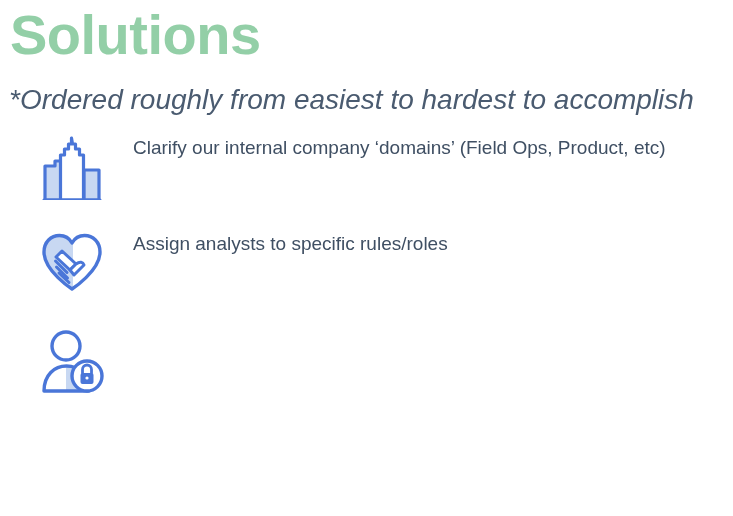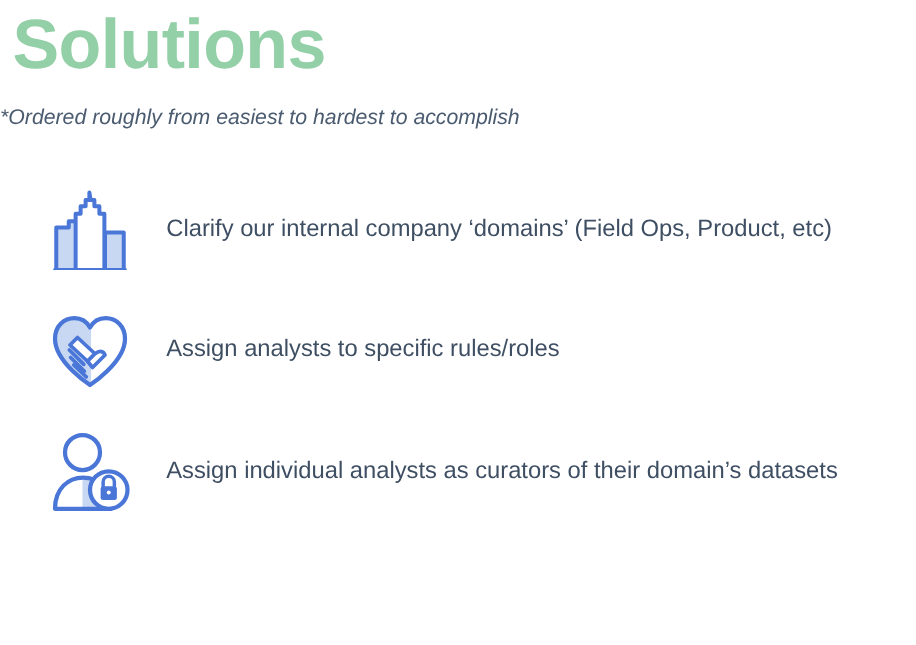--- a/index.html
+++ b/index.html
@@ -33,38 +33,39 @@
     line-height: 1.1;
     white-space: nowrap;
   }
 
   
   .subtitle {
     position: absolute;
     left: 0;
     right: 30px;
     top: 84px;
-    font-size: 17px;
+    text-align: center;
+    font-size: 28px;
     font-style: italic;
     color: #4a5b70;
     white-space: nowrap;
   }
 
   
   .list {
     position: absolute;
     left: 0;
     top: 136px;
     width: 733px;
   }
   .row {
     position: relative;
     height: 98px;
     display: flex;
-    align-items: center;
+    align-items: flex-start;
   }
   .icon-cell {
     width: 133px;
     min-width: 133px;
     display: flex;
     align-items: center;
     justify-content: center;
     padding-left: 10px;
     box-sizing: border-box;
   }
@@ -160,17 +161,16 @@
           <path d="M4 62 C4 46 14.5 37 26.5 37 C38.5 37 49 46 49 62 Z" fill="none" stroke="#4a76d8" stroke-width="3.4" stroke-linejoin="round"></path>
 
           <circle cx="47" cy="47" r="15" fill="#ffffff" stroke="#4a76d8" stroke-width="3.4"></circle>
 
           <path d="M42.5 44 v-3.5 a4.5 4.5 0 0 1 9 0 V44" fill="none" stroke="#4a76d8" stroke-width="2.8" stroke-linecap="round"></path>
 
           <rect x="40.5" y="44" width="13" height="11" rx="2" fill="#4a76d8"></rect>
           <circle cx="47" cy="49" r="1.6" fill="#ffffff"></circle>
         </svg>
       </div>
-      <div class="row-label">Assign individual analysts as curators of their domain’s datasets</div>
     </div>
 
   </div>
 </div>
 
 </body></html>

